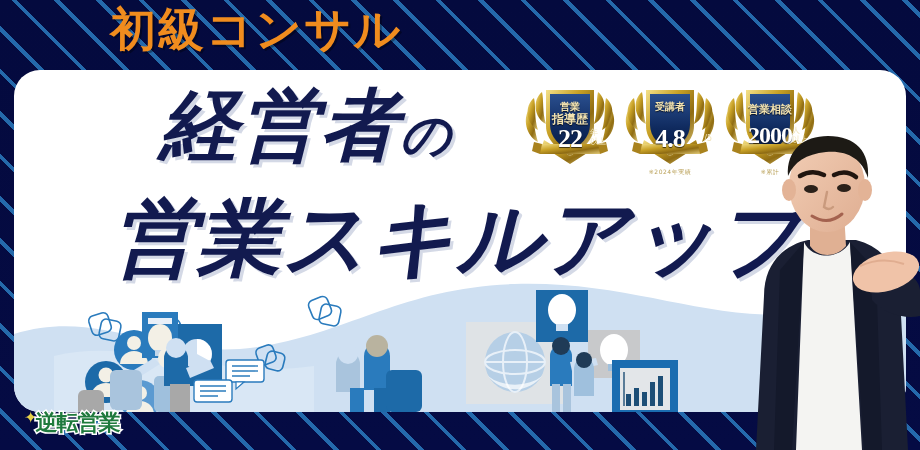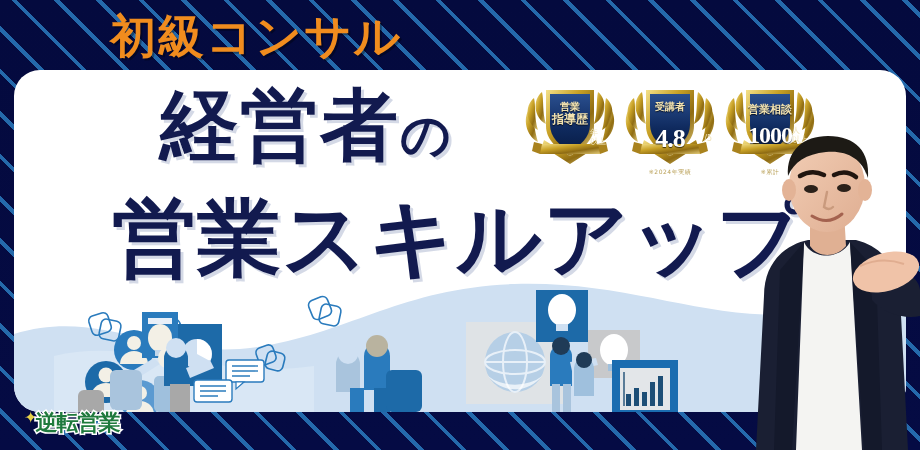--- a/index.html
+++ b/index.html
@@ -25,21 +25,21 @@
     position:absolute;left:14px;top:70px;width:892px;height:342px;
     background:#ffffff;border-radius:26px;overflow:hidden;
   }
 
   
   .illus{position:absolute;left:0;right:0;bottom:0;height:140px;}
   .illus svg{display:block;}
 
   
   .kicker{
-    position:absolute;left:110px;top:7px;
+    position:absolute;left:110px;top:0;
     font-size:46px;font-weight:bold;letter-spacing:2px;
     color:#F08C1E;
     text-shadow:2px 2px 0 rgba(0,0,0,.35);
     white-space:nowrap;line-height:58px;
   }
   .h-line1{
     position:absolute;left:160px;top:85px;
     font-size:78px;font-weight:bold;color:#121a4f;letter-spacing:2px;
     line-height:86px;white-space:nowrap;
     text-shadow:3px 3px 0 rgba(160,170,200,.45);
@@ -209,21 +209,21 @@
 
         <g stroke="#2a7bbd" stroke-width="1.6" fill="none">
           <rect x="296" y="26" width="20" height="20" rx="5" transform="rotate(-22 306 36)"></rect>
           <rect x="306" y="33" width="20" height="20" rx="5" transform="rotate(12 316 43)"></rect>
           <rect x="786" y="36" width="18" height="18" rx="5" transform="rotate(-22 795 45)"></rect>
           <rect x="795" y="43" width="18" height="18" rx="5" transform="rotate(14 804 52)"></rect>
         </g>
       </svg>
     </div>
 
-    <div style="position:absolute;inset:0;">
+    <div style="position:absolute;inset:0;font-style:italic;">
       <div class="h-line1" style="left:146px;top:12px;">
         <span>経営者</span><span class="no">の</span>
       </div>
       <div class="h-line2" style="left:98px;top:120px;text-align:right;">営業スキルアップ</div>
     </div>
 
     <div class="badges" style="left:506px;top:14px;">
 
       <div class="badge" style="left:0;">
         <div class="shield-wrap">
@@ -251,20 +251,21 @@
               <path d="M24 56 L50 72 L76 56 L78 62 L50 80 L22 62 Z"></path>
             </g>
             <path d="M26 6 L74 6 L74 42 C74 56 62 66 50 72 C38 66 26 56 26 42 Z" fill="url(#g1)"></path>
             <path d="M30 10 L70 10 L70 41 C70 53 60 62 50 67 C40 62 30 53 30 41 Z" fill="url(#b1)"></path>
             <path d="M18 60 L82 60 L80 70 L20 70 Z" fill="url(#g1)"></path>
             <path d="M14 58 L22 60 L20 70 L12 67 Z" fill="#a9821d"></path>
             <path d="M86 58 L78 60 L80 70 L88 67 Z" fill="#a9821d"></path>
           </svg>
           <div class="bt bt-top">営業</div>
           <div class="bt bt-top2">指導歴</div>
+          <div class="bt bt-big">22</div>
           <div class="bt-suf">
             <div>年</div>
             <div>以上</div>
           </div>
         </div>
         <div class="cap"></div>
       </div>
 
       <div class="badge" style="left:100px;">
         <div class="shield-wrap">
@@ -307,21 +308,21 @@
               <path d="M24 56 L50 72 L76 56 L78 62 L50 80 L22 62 Z"></path>
             </g>
             <path d="M26 6 L74 6 L74 42 C74 56 62 66 50 72 C38 66 26 56 26 42 Z" fill="url(#g1)"></path>
             <path d="M30 10 L70 10 L70 41 C70 53 60 62 50 67 C40 62 30 53 30 41 Z" fill="url(#b1)"></path>
             <path d="M18 60 L82 60 L80 70 L20 70 Z" fill="url(#g1)"></path>
             <path d="M14 58 L22 60 L20 70 L12 67 Z" fill="#a9821d"></path>
             <path d="M86 58 L78 60 L80 70 L88 67 Z" fill="#a9821d"></path>
           </svg>
           <div class="bt bt-top" style="top:18px;font-size:11px;">営業相談</div>
           <div class="bt bt-top2"></div>
-          <div class="bt bt-big" style="font-size:24px;top:38px;">1000</div>
+          <div class="bt bt-big" style="font-size:24px;top:38px;">2000</div>
           <div class="bt-suf" style="right:12px;top:42px;">
             <div>人</div>
             <div>以上</div>
           </div>
         </div>
         <div class="cap">※累計</div>
       </div>
 
     </div>
   </div>

